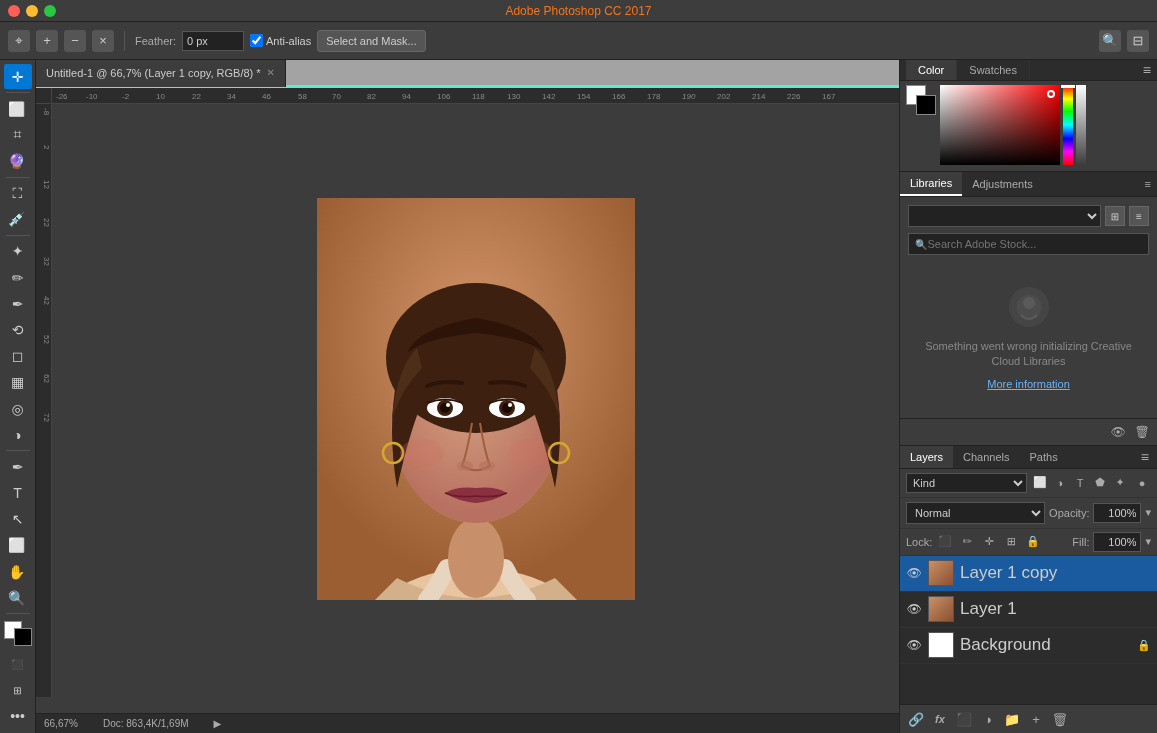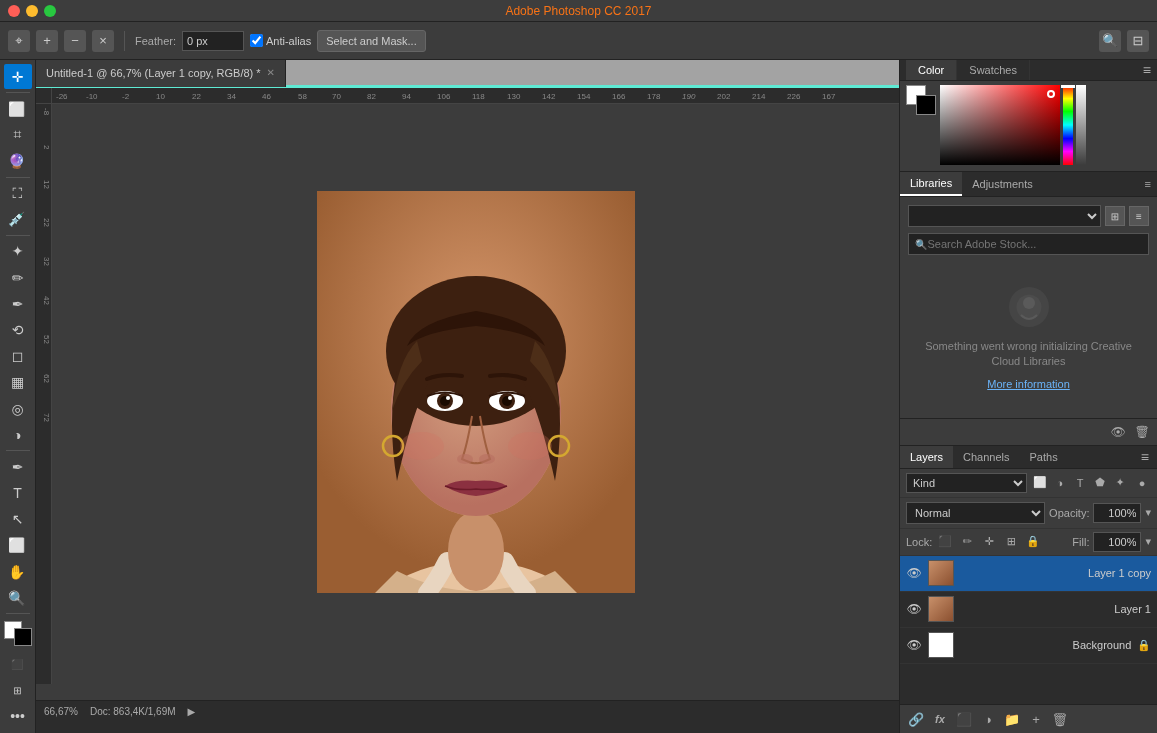--- a/index.html
+++ b/index.html
@@ -42,21 +42,21 @@
     .tab { height: 28px; background: #4a4a4a; padding: 0 10px; display: flex; align-items: center; gap: 6px; font-size: 11px; color: #ccc; border-right: 1px solid #222; cursor: pointer; }
     .tab.active { background: #3c3c3c; }
     .tab-close { color: #888; font-size: 10px; cursor: pointer; }
     .canvas-scroll { flex: 1; overflow: hidden; position: relative; display: flex; }
     .ruler-top { height: 16px; background: #2c2c2c; border-bottom: 1px solid #444; display: flex; align-items: center; overflow: hidden; position: absolute; top: 0; left: 16px; right: 0; z-index: 2; }
     .ruler-left { width: 16px; background: #2c2c2c; border-right: 1px solid #444; position: absolute; top: 16px; left: 0; bottom: 16px; z-index: 2; }
     .ruler-corner { width: 16px; height: 16px; background: #2c2c2c; position: absolute; top: 0; left: 0; z-index: 3; border-right: 1px solid #444; border-bottom: 1px solid #444; }
     .canvas-content { position: absolute; top: 16px; left: 16px; right: 0; bottom: 20px; overflow: hidden; display: flex; align-items: center; justify-content: center; }
     .portrait-canvas { width: 318px; height: 402px; background: #c8845a; position: relative; overflow: hidden; }
     
-    .status-bar { height: 20px; background: #2c2c2c; border-top: 1px solid #222; display: flex; align-items: flex-end; padding: 16px 8px; gap: 12px; }
+    .status-bar { height: 20px; background: #2c2c2c; border-top: 1px solid #222; display: flex; align-items: center; padding: 0 8px; gap: 25px; }
     .status-text { font-size: 10px; color: #aaa; }
 
     
     .right-panel { width: 258px; background: #3c3c3c; border-left: 1px solid #222; display: flex; flex-direction: column; overflow: hidden; }
 
     
     .color-panel { border-bottom: 1px solid #222; }
     .panel-tabs { display: flex; background: #2c2c2c; border-bottom: 1px solid #222; }
     .panel-tab { padding: 4px 12px; font-size: 11px; color: #aaa; cursor: pointer; border-right: 1px solid #333; }
     .panel-tab.active { background: #3c3c3c; color: #fff; }
@@ -99,21 +99,21 @@
     .fill-row { display: flex; align-items: center; gap: 4px; margin-left: auto; }
     .fill-label { color: #aaa; font-size: 11px; }
     .fill-input { background: #222; border: 1px solid #555; color: #ccc; width: 48px; height: 20px; font-size: 11px; text-align: right; padding: 0 4px; }
     .layers-list { flex: 1; overflow-y: auto; background: #2c2c2c; }
     .layer-item { display: flex; align-items: center; height: 36px; padding: 0 6px; gap: 6px; cursor: pointer; border-bottom: 1px solid #333; }
     .layer-item.selected { background: #1a5a9e; }
     .layer-visibility { width: 16px; height: 16px; display: flex; align-items: center; justify-content: center; cursor: pointer; color: #ccc; font-size: 12px; }
     .layer-thumb { width: 26px; height: 26px; border: 1px solid #555; background: #888; flex-shrink: 0; overflow: hidden; }
     .layer-thumb-portrait { width: 100%; height: 100%; background: linear-gradient(135deg, #c8845a 0%, #8b6347 100%); }
     .layer-thumb-white { width: 100%; height: 100%; background: white; }
-    .layer-name { flex: 1; font-size: 11px; color: #ccc; text-align: right; }
+    .layer-name { flex: 1; font-size: 17px; color: #ccc; }
     .layer-lock { color: #888; font-size: 11px; }
     .layers-bottom-bar { display: flex; align-items: center; padding: 4px 6px; border-top: 1px solid #222; background: #3c3c3c; gap: 4px; }
     .layers-bottom-btn { width: 20px; height: 20px; display: flex; align-items: center; justify-content: center; cursor: pointer; color: #aaa; font-size: 13px; }
     .portrait-bg { 
       position: absolute; inset: 0;
       background: radial-gradient(ellipse at 50% 30%, #d4956a 0%, #b87244 60%, #9a5e32 100%);
     }
 
     .panel-header-row { display: flex; align-items: center; justify-content: space-between; padding: 0 6px; }
     .panel-options-btn { color: #aaa; cursor: pointer; font-size: 14px; }

